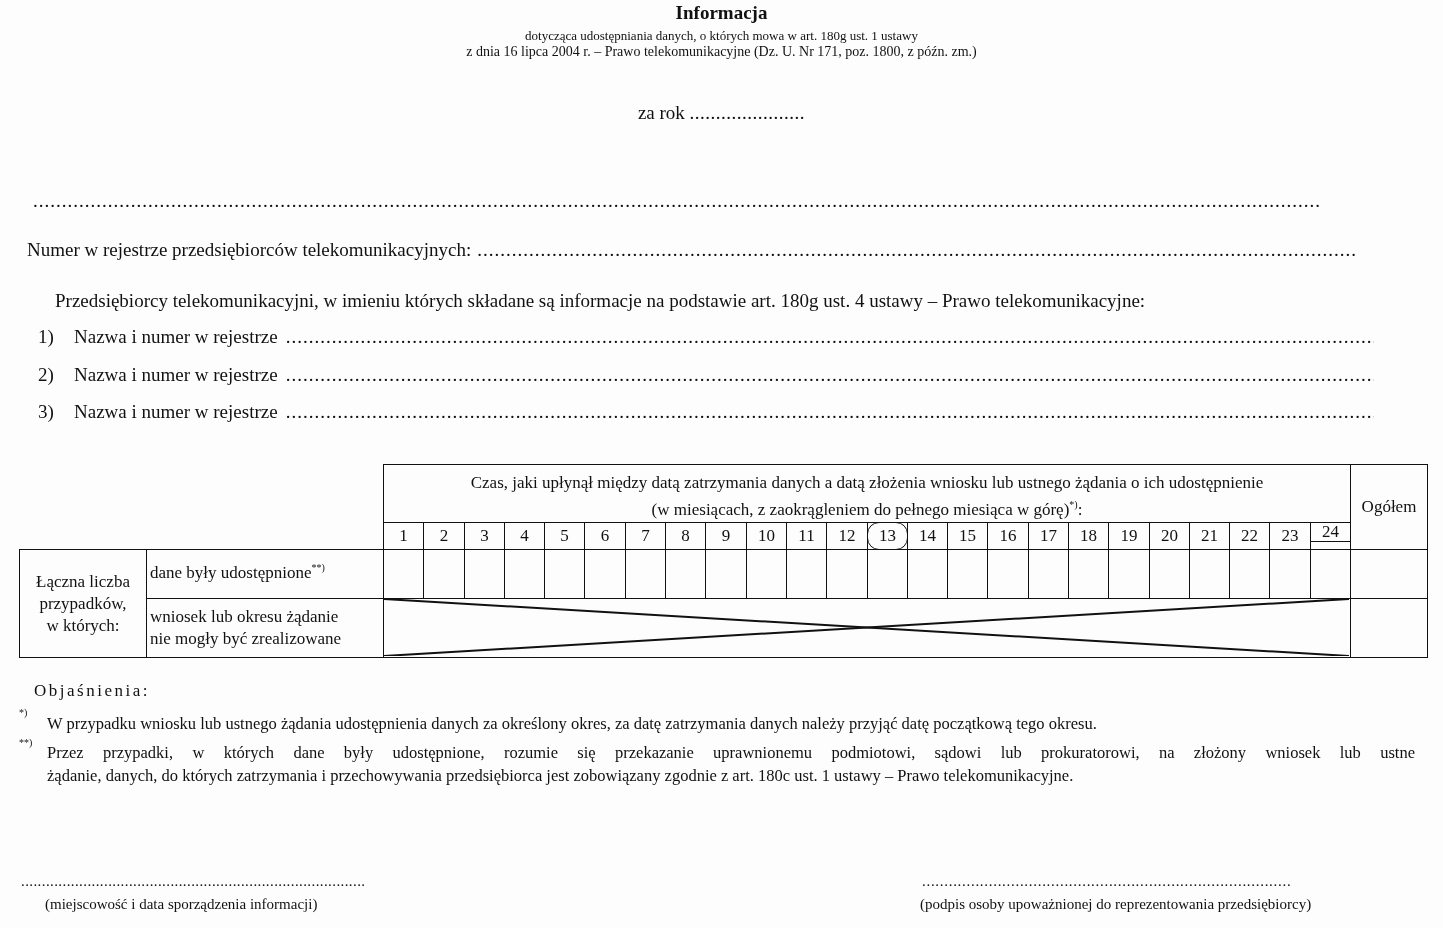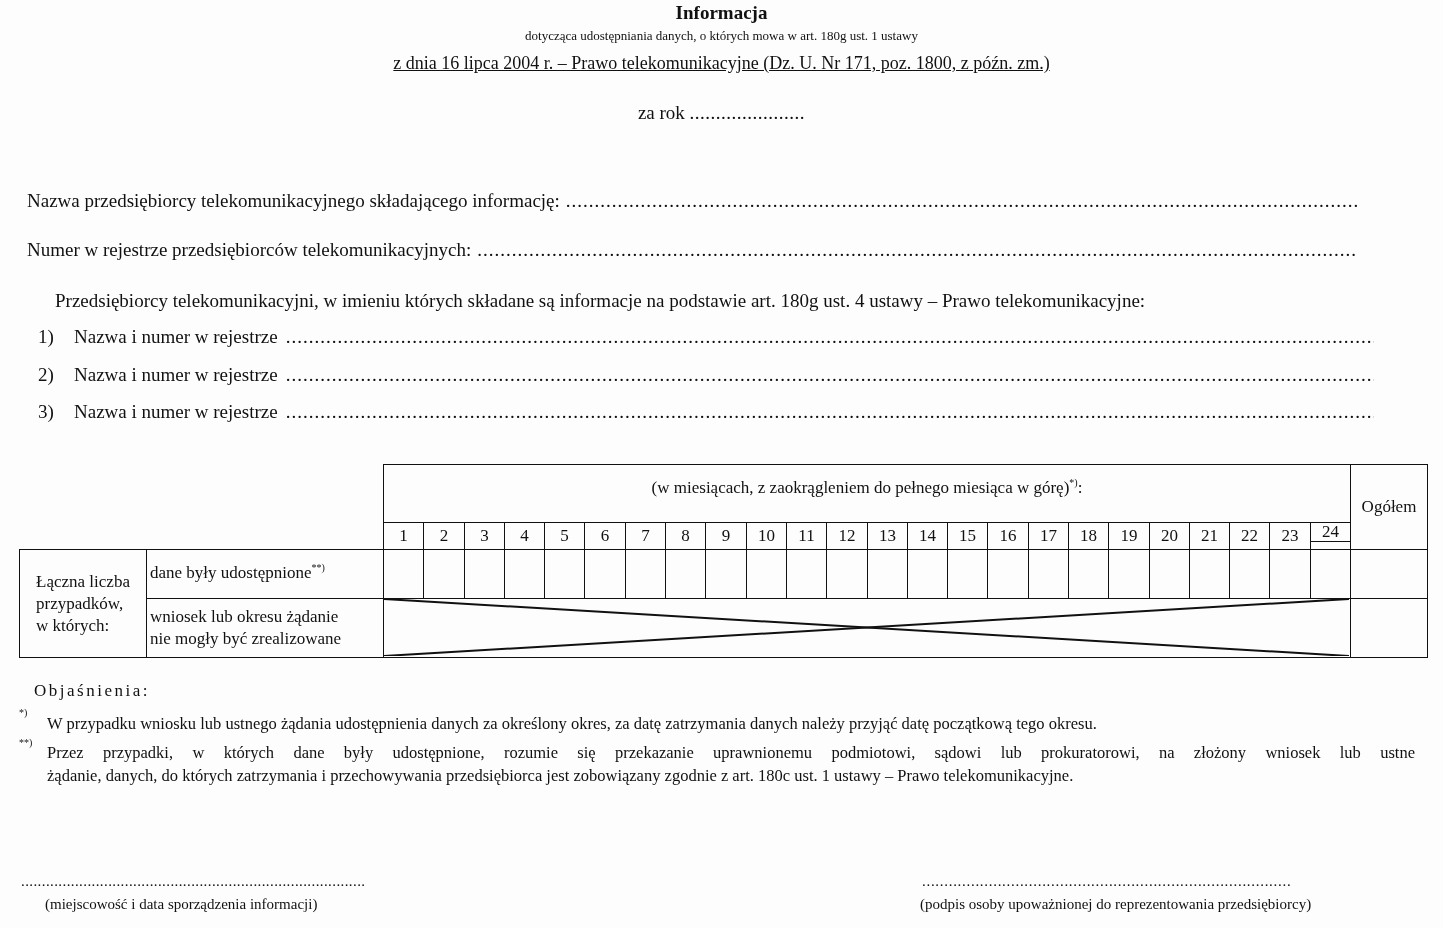--- a/index.html
+++ b/index.html
@@ -5,21 +5,21 @@
   html, body { margin: 0; padding: 0; }
   body {
     width: 1443px; height: 928px; position: relative; overflow: hidden;
     background: #fdfdfd; color: #111;
     font-family: "Liberation Serif", "DejaVu Serif", serif;
   }
   .abs { position: absolute; white-space: nowrap; }
   .center { left: 0; width: 1443px; text-align: center; }
   .title { top: 2px; font-size: 19px; font-weight: bold; }
   .sub1 { top: 28px; font-size: 13px; }
-  .sub2 { top: 53px; font-size: 18px; text-decoration: underline; }
+  .sub2 { top: 44px; font-size: 14px; }
   .year { top: 102px; font-size: 19px; }
   .line { font-size: 19px; }
   .dots { letter-spacing: 0.5px; }
   .field { display: flex; align-items: baseline; }
   .field .fill { flex: 1; overflow: hidden; white-space: nowrap; letter-spacing: 1px; }
 
   
   .tbl { position: absolute; left: 0; top: 0; }
   .cell { position: absolute; box-sizing: border-box; border: 1.5px solid #111; font-size: 17px; }
   .num { display: flex; align-items: center; justify-content: center; font-size: 17px; }
@@ -35,21 +35,20 @@
 
 <div class="abs center title">Informacja</div>
 <div class="abs center sub1">dotycząca udostępniania danych, o których mowa w art. 180g ust. 1 ustawy</div>
 <div class="abs center sub2">z dnia 16 lipca 2004 r. – Prawo telekomunikacyjne (Dz. U. Nr 171, poz. 1800, z późn. zm.)</div>
 <div class="abs center year">
   <span>za rok</span>
   <span class="dots">......................</span>
 </div>
 
 <div class="abs line field" style="left:27px; top:190px; width:1330px;">
-  <span>Nazwa przedsiębiorcy telekomunikacyjnego składającego informację:</span>
   <span class="fill" style="margin-left:6px;">................................................................................................................................................................................................................................</span>
 </div>
 <div class="abs line field" style="left:27px; top:239px; width:1330px;">
   <span>Numer w rejestrze przedsiębiorców telekomunikacyjnych:</span>
   <span class="fill" style="margin-left:6px;">................................................................................................................................................................................................................................</span>
 </div>
 <div class="abs line" style="left:27px; top:290px;margin-left:28px;">Przedsiębiorcy telekomunikacyjni, w imieniu których składane są informacje na podstawie art. 180g ust. 4 ustawy – Prawo telekomunikacyjne:</div>
 
 <div class="abs line field" style="left:38px; top:326px; width:1336px;">
   <span style="width:36px; display:inline-block;">1)</span>
@@ -64,54 +63,55 @@
 <div class="abs line field" style="left:38px; top:401px; width:1336px;">
   <span style="width:36px; display:inline-block;">3)</span>
   <span>Nazwa i numer w rejestrze</span>
   <span class="fill" style="margin-left:8px;">................................................................................................................................................................................................................................</span>
 </div>
 
 <div class="tbl">
 
   <div class="cell" style="left:383px; top:464px; width:968px; height:59px;">
     <div class="hdr-text" style="padding-top:7px;">
+      <div>Czas, jaki upłynął między datą zatrzymania danych a datą złożenia wniosku lub ustnego żądania o ich udostępnienie</div>
       <div><span>(w miesiącach, z zaokrągleniem do pełnego miesiąca w górę)</span><sup>*)</sup><span>:</span></div>
     </div>
   </div>
 
   <div class="cell num" style="left:1350px; top:464px; width:78px; height:86px;">Ogółem</div>
 
   <div id="month-row">
       <div class="cell num" style="left: 383px; top: 522px; width: 41px; height: 28px;">1</div>
       <div class="cell num" style="left: 423px; top: 522px; width: 42px; height: 28px;">2</div>
       <div class="cell num" style="left: 464px; top: 522px; width: 41px; height: 28px;">3</div>
       <div class="cell num" style="left: 504px; top: 522px; width: 41px; height: 28px;">4</div>
       <div class="cell num" style="left: 544px; top: 522px; width: 41px; height: 28px;">5</div>
       <div class="cell num" style="left: 584px; top: 522px; width: 42px; height: 28px;">6</div>
       <div class="cell num" style="left: 625px; top: 522px; width: 41px; height: 28px;">7</div>
       <div class="cell num" style="left: 665px; top: 522px; width: 41px; height: 28px;">8</div>
       <div class="cell num" style="left: 705px; top: 522px; width: 42px; height: 28px;">9</div>
       <div class="cell num" style="left: 746px; top: 522px; width: 41px; height: 28px;">10</div>
       <div class="cell num" style="left: 786px; top: 522px; width: 41px; height: 28px;">11</div>
       <div class="cell num" style="left: 826px; top: 522px; width: 42px; height: 28px;">12</div>
-      <div class="cell num" style="left: 867px; top: 522px; width: 41px; height: 28px;">13</div>
+      <div class="cell num" style="left: 867px; top: 522px; width: 41px; height: 28px; border-radius: 12px;">13</div>
       <div class="cell num" style="left: 907px; top: 522px; width: 41px; height: 28px;">14</div>
       <div class="cell num" style="left: 947px; top: 522px; width: 41px; height: 28px;">15</div>
       <div class="cell num" style="left: 987px; top: 522px; width: 42px; height: 28px;">16</div>
       <div class="cell num" style="left: 1028px; top: 522px; width: 41px; height: 28px;">17</div>
       <div class="cell num" style="left: 1068px; top: 522px; width: 41px; height: 28px;">18</div>
       <div class="cell num" style="left: 1108px; top: 522px; width: 42px; height: 28px;">19</div>
       <div class="cell num" style="left: 1149px; top: 522px; width: 41px; height: 28px;">20</div>
       <div class="cell num" style="left: 1189px; top: 522px; width: 41px; height: 28px;">21</div>
       <div class="cell num" style="left: 1229px; top: 522px; width: 41px; height: 28px;">22</div>
       <div class="cell num" style="left: 1269px; top: 522px; width: 42px; height: 28px;">23</div>
       <div class="cell num" style="left: 1310px; top: 522px; width: 41px; height: 20px;">24</div>
     </div>
 
-  <div class="cell" style="left:19px; top:549px; width:128px; height:109px; display:flex; align-items:center; justify-content:center; text-align:left; line-height:22px;">
+  <div class="cell" style="left:19px; top:549px; width:128px; height:109px; display:flex; align-items:center; justify-content:center; text-align:center; line-height:22px;">
     <div>
       <div>Łączna liczba</div>
       <div>przypadków,</div>
       <div>w których:</div>
     </div>
   </div>
 
   <div class="cell" style="left:146px; top:549px; width:238px; height:50px; padding:12px 0 0 3px;">
     <span>dane były udostępnione</span><sup>**)</sup>
   </div>

